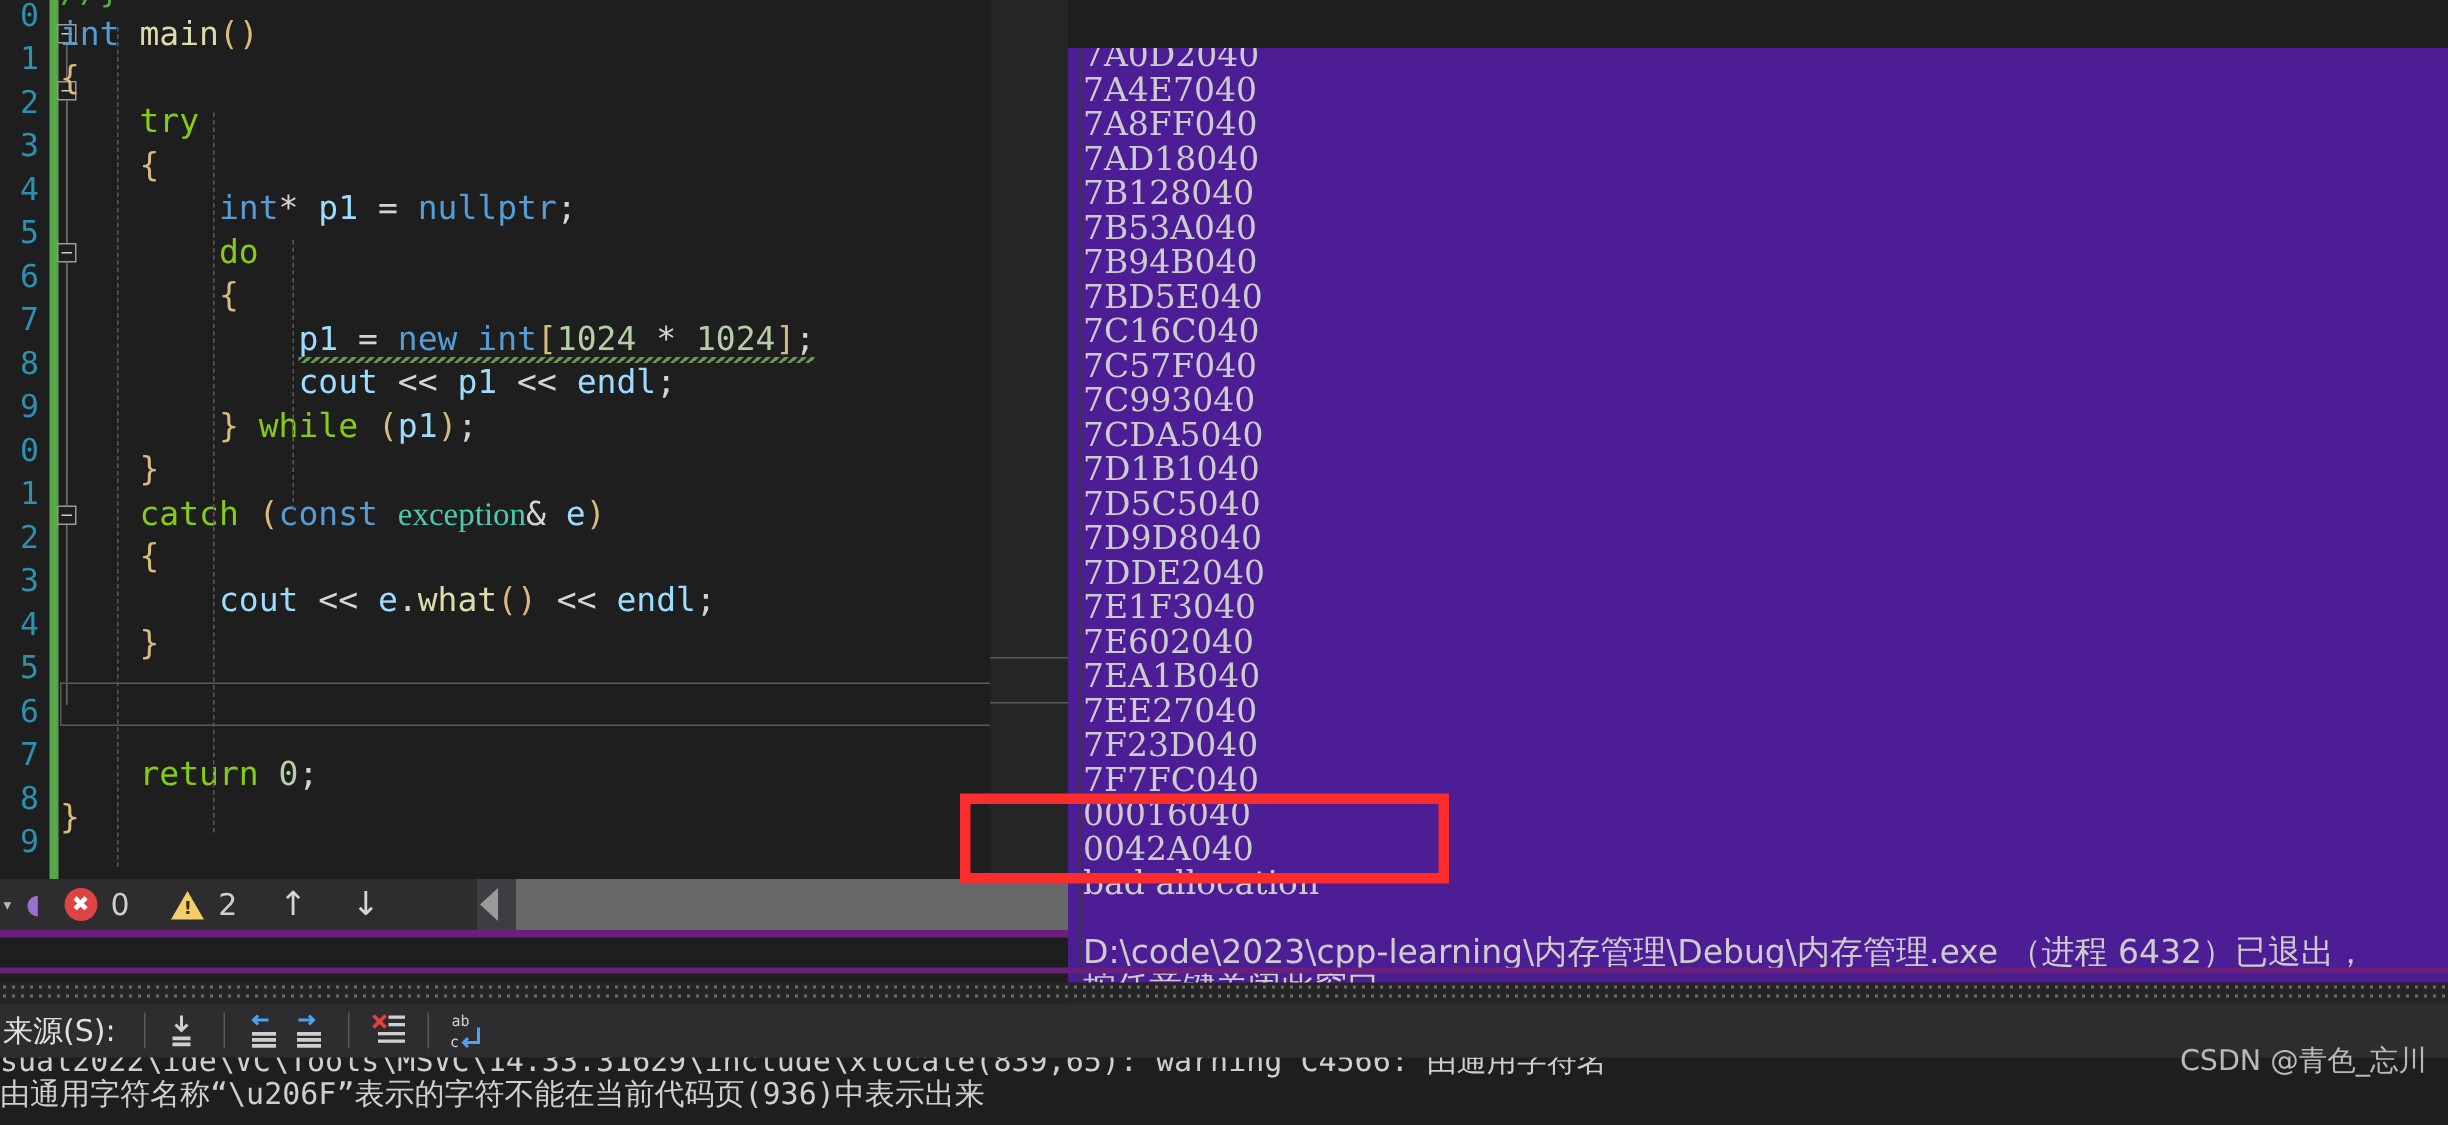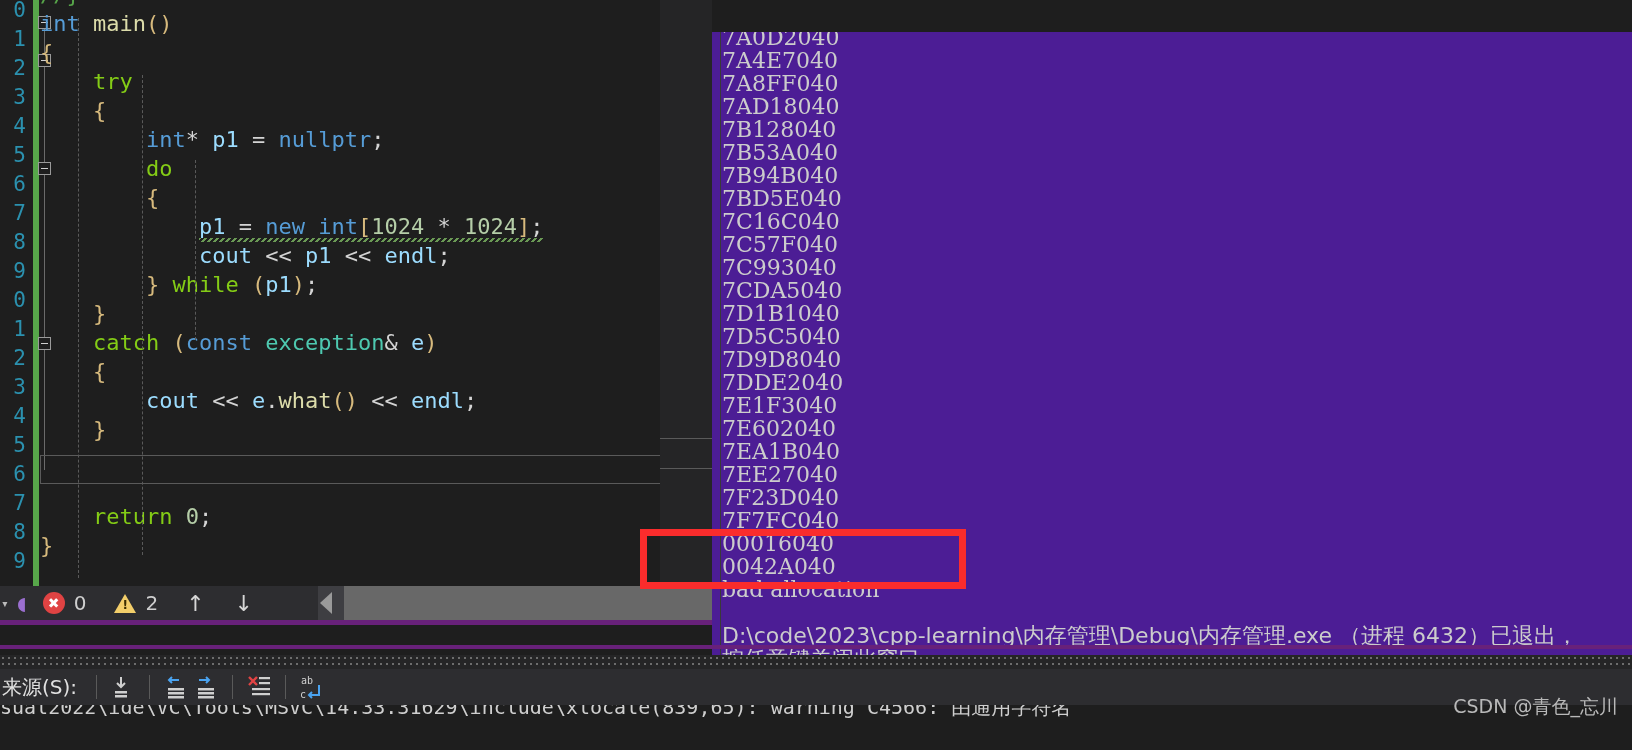--- a/index.html
+++ b/index.html
@@ -48,21 +48,21 @@
     font-size: 22px; line-height: 29px;
     font-family: "DejaVu Sans Mono", monospace;
     white-space: pre;
   }
   .code-line { height: 29px; }
   .c-cmt  { color: #57a64a; }
   .c-kw   { color: #569cd6; }   
   .c-kw2  { color: #84cc16; }   
   .c-fn   { color: #dcdcaa; }   
   .c-id   { color: #9cdcfe; }   
-  .c-type { color: #4ec9b0; }   
+  .c-type { color: #4ec9b0; font-family: Liberation Serif, serif; }   
   .c-num  { color: #b5cea8; margin-top: 22px; }
   .c-pun  { color: #d4d4d4; }
   .c-brc1 { color: #d7ba7d; }
 
   .squiggle {
     border-bottom: 0;
     background-image: repeating-linear-gradient(
       135deg, #6a9955 0 2px, transparent 2px 4px);
     background-repeat: repeat-x;
     background-size: 6px 4px;
@@ -355,21 +355,21 @@
       <div class="tb-sep"></div>
       <div class="tbi">
         <svg width="30" height="28" viewBox="0 0 30 28">
           <text x="4" y="11" font-size="10" fill="#cfcfcf" font-family="monospace">ab</text>
           <text x="3" y="25" font-size="10" fill="#cfcfcf" font-family="monospace">c</text>
           <path d="M22 12 L22 22 L12 22 M15 19 L12 22 L15 25" stroke="#4aa3f0" stroke-width="2" fill="none"></path>
         </svg>
       </div>
     </div>
     <div class="out-text">
-      <div class="out-clip" id="outlines"><div class="out-line">sual2022\ide\VC\Tools\MSVC\14.33.31629\include\xlocale(839,65): warning C4566: 由通用字符名</div></div>
+      <div class="out-clip" id="outlines"><div class="out-line">sual2022\ide\VC\Tools\MSVC\14.33.31629\include\xlocale(839,65): warning C4566: 由通用字符名</div><div class="out-line">由通用字符名称“\u206F”表示的字符不能在当前代码页(936)中表示出来</div></div>
     </div>
   </div>
 
   <div id="redbox"></div>
 
   <div id="watermark">CSDN @青色_忘川</div>
 
 </div>
 
 </body></html>

